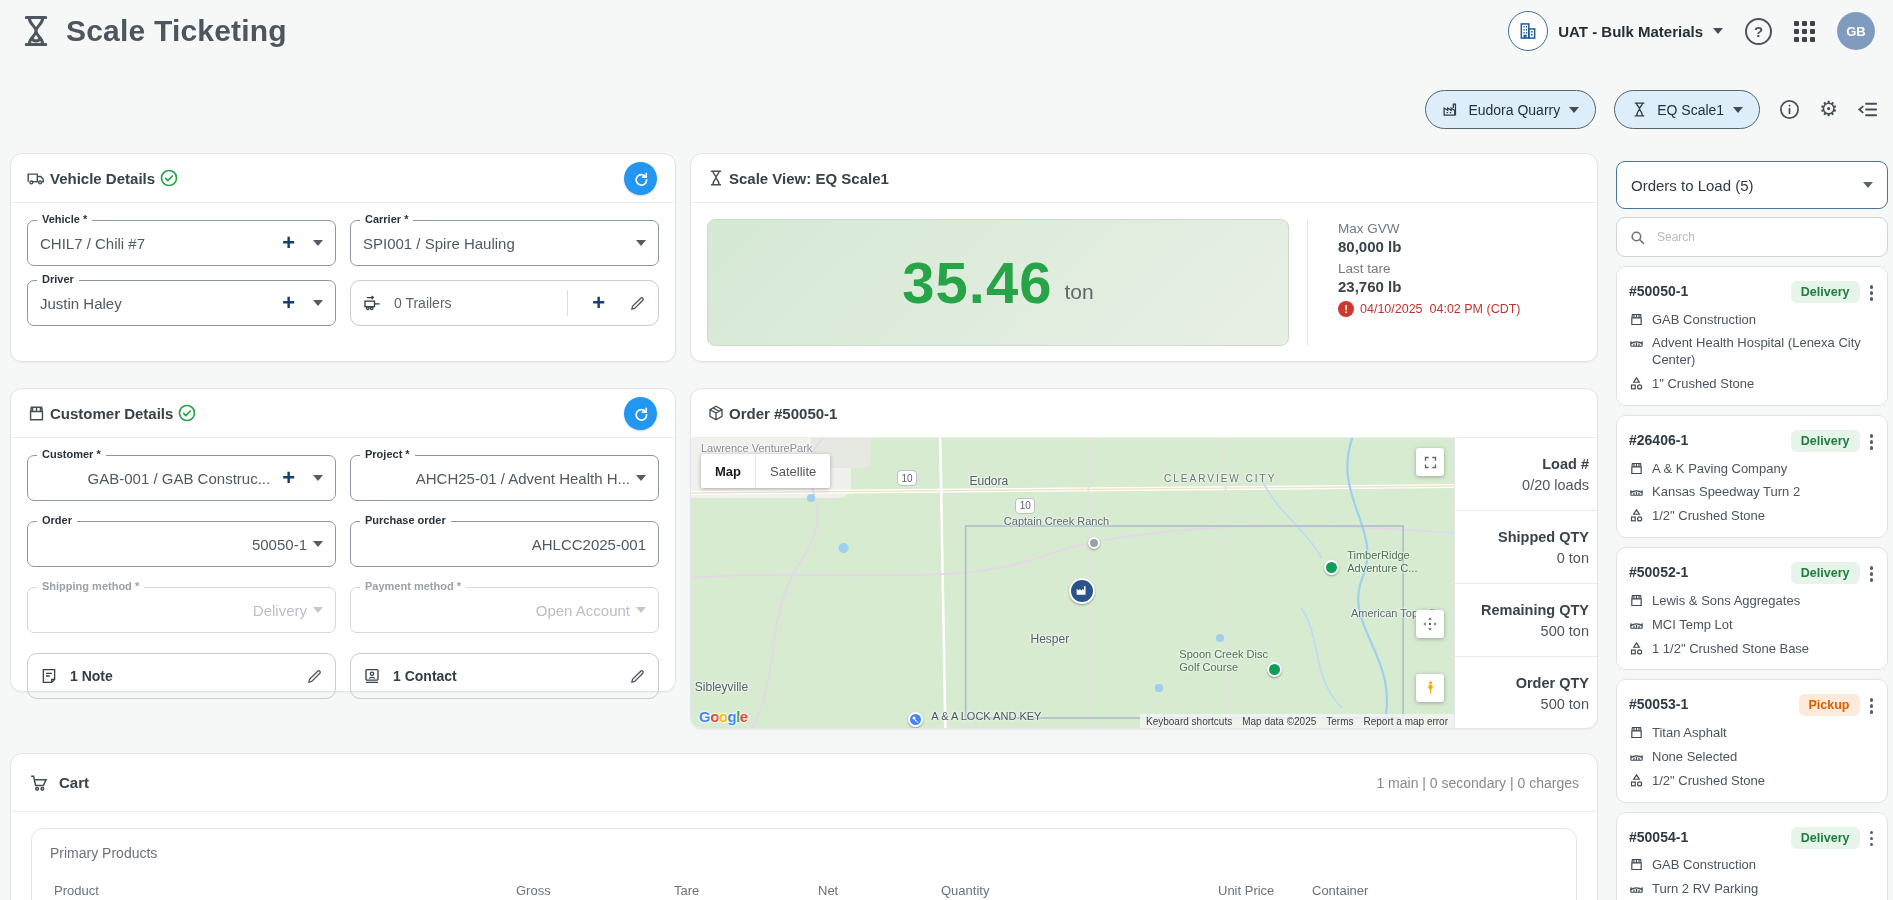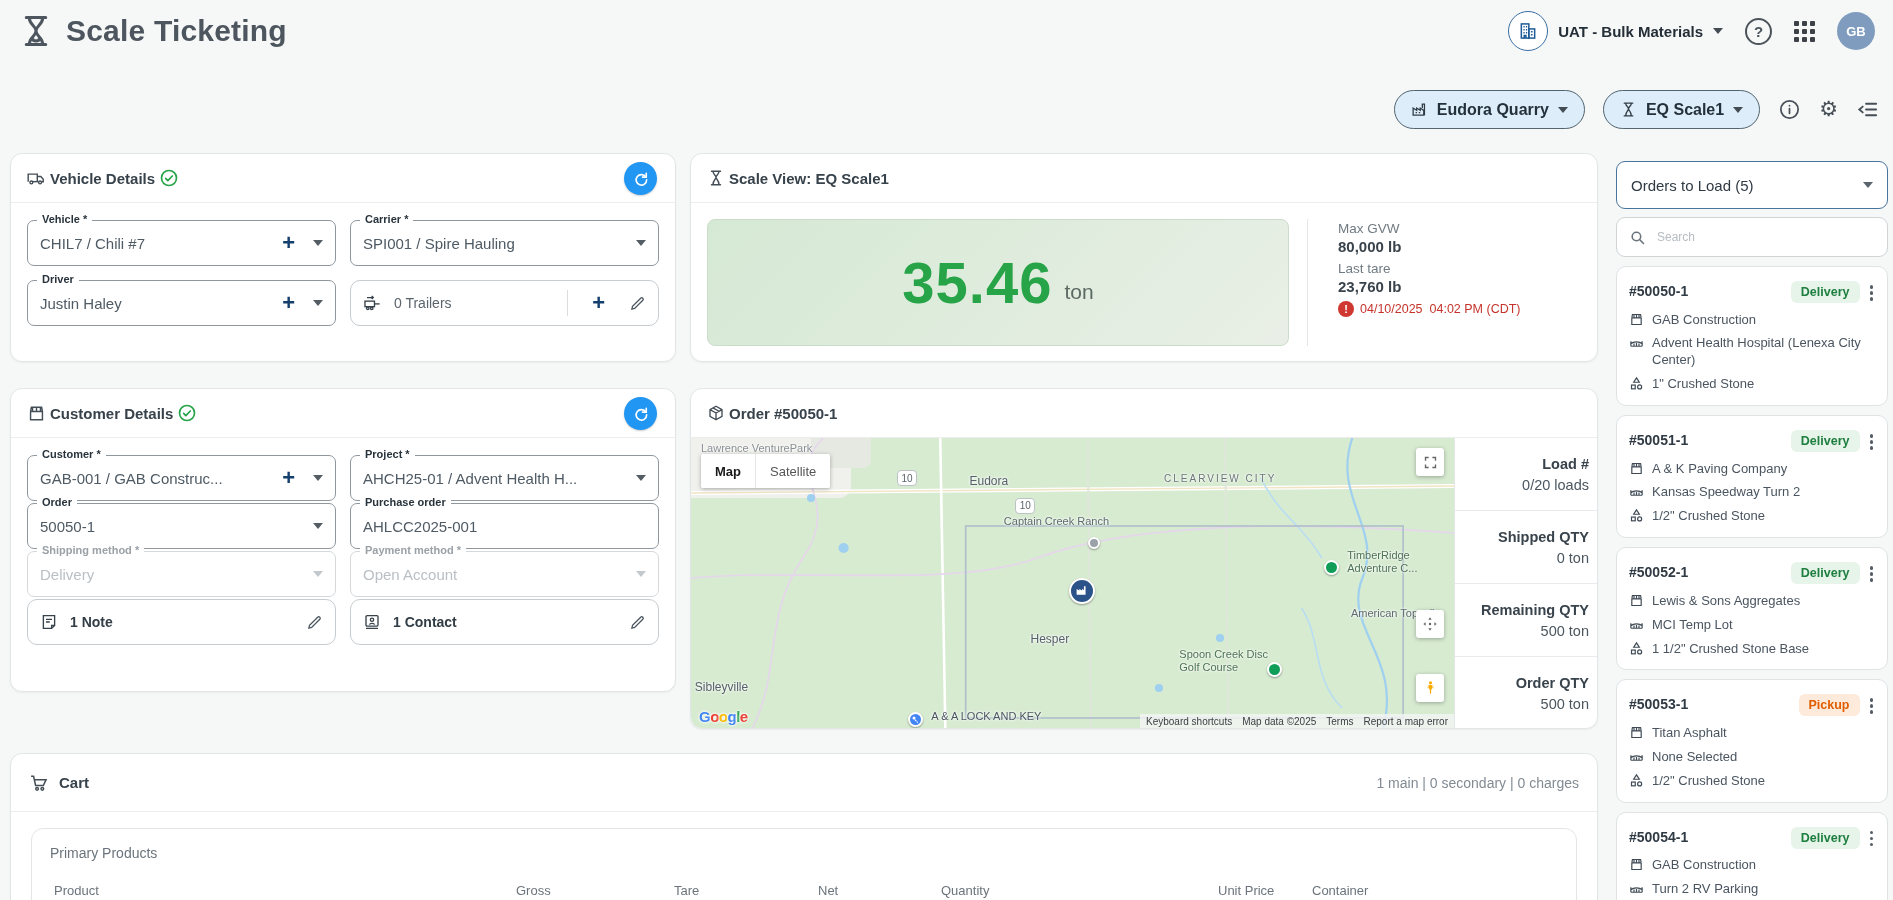--- a/index.html
+++ b/index.html
@@ -16,21 +16,21 @@
   .org-circle{width:40px;height:40px;border:1.5px solid #3a6ea5;border-radius:50%;display:flex;align-items:center;justify-content:center;color:#1d5c96;background:#fff;}
   .org-name{font-size:15px;font-weight:bold;color:#242e36;}
   .caret{width:0;height:0;border-left:5px solid transparent;border-right:5px solid transparent;border-top:6px solid #444c53;}
   .help-circle{width:27px;height:27px;border:2px solid #4c545b;border-radius:50%;display:flex;align-items:center;justify-content:center;font-size:15px;font-weight:bold;color:#4c545b;}
   .grid-icon{display:grid;grid-template-columns:repeat(3,5px);grid-template-rows:repeat(3,5px);gap:3px;}
   .grid-icon span{background:#3c4248;border-radius:1px;}
   .avatar{width:38px;height:38px;border-radius:50%;background:#7f9cbe;color:#fff;font-size:13px;font-weight:bold;display:flex;align-items:center;justify-content:center;}
   
   .toolbar{position:absolute;top:90px;right:14px;display:flex;align-items:center;gap:18px;}
   .pill{display:flex;align-items:center;gap:9px;background:#ddeefa;border:1.5px solid #51646f;border-radius:20px;height:39px;padding:0 16px;cursor:pointer;}
-  .pill .plabel{font-size:16px;font-weight:bold;color:#25313a;}
+  .pill .plabel{font-size:14px;font-weight:normal;color:#25313a;}
   .pill svg{color:#303b44;}
   .tb-icon{color:#464f56;cursor:pointer;}
   .gear-glyph{font-family:"DejaVu Sans",sans-serif;font-size:21px;color:#464f56;line-height:1;}
   
   .card{position:absolute;background:#fff;border:1px solid #e3e6e8;border-radius:12px;box-shadow:0 1px 2px rgba(0,0,0,.05);}
   .card-header{display:flex;align-items:center;gap:4px;height:49px;padding:0 16px;border-bottom:1px solid #ededee;position:relative;}
   .card-title{font-size:15px;font-weight:bold;color:#37424b;}
   .hicon{color:#444e57;}
   .check-icon{color:#27a348;}
   .refresh-btn{position:absolute;right:116px;top:8px;width:33px;height:33px;border-radius:50%;background:#2196f3;display:flex;align-items:center;justify-content:center;color:#fff;cursor:pointer;box-shadow:0 1px 2px rgba(0,0,0,.2);}
@@ -267,21 +267,21 @@
             <path d="M8 12.5l2.6 2.6L16 9.6" stroke-linecap="round" stroke-linejoin="round"></path>
           </svg>
       </span>
       <span class="refresh-btn">
         <svg viewBox="0 0 24 24" width="18" height="18" fill="none" stroke="currentColor" stroke-width="2.2" stroke-linecap="round">
             <path d="M18.5 9.5A7 7 0 1 0 19.5 13"></path>
             <path d="M19 4.5v5h-5"></path>
           </svg>
       </span>
     </div>
-    <div class="fgrid" style="row-gap:2px;">
+    <div class="fgrid" style="row-gap:20px;text-align:right;">
       <div class="field">
         <span class="flabel">Customer *</span>
         <span class="fvalue">GAB-001 / GAB Construc...</span>
         <span class="plus">+</span>
         <span class="fcaret"></span>
       </div>
       <div class="field">
         <span class="flabel">Project *</span>
         <span class="fvalue">AHCH25-01 / Advent Health H...</span>
         <span class="fcaret"></span>
@@ -544,21 +544,21 @@
             <path d="M12 3l4.5 7h-9L12 3z"></path>
             <rect x="4" y="14.5" width="6" height="6"></rect>
             <circle cx="17" cy="17.5" r="3.2"></circle>
           </svg>
           <span class="otext">1" Crushed Stone</span>
         </div>
     </div>
 
     <div class="ocard">
       <div class="ocard-top">
-        <span class="oid">#50051-1</span>
+        <span class="oid">#26406-1</span>
         <span class="badge delivery">Delivery</span>
         <span class="kebab">
             <span></span>
             <span></span>
             <span></span>
           </span>
       </div>
       <div class="orow">
           <svg viewBox="0 0 24 24" width="15" height="15" fill="none" stroke="currentColor" stroke-width="1.9">
             <path d="M4.5 9.5L5.5 4h13l1 5.5M4.5 9.5V20h15V9.5M4.5 9.5h15M8 4v5.5M12 4v5.5M16 4v5.5"></path>

